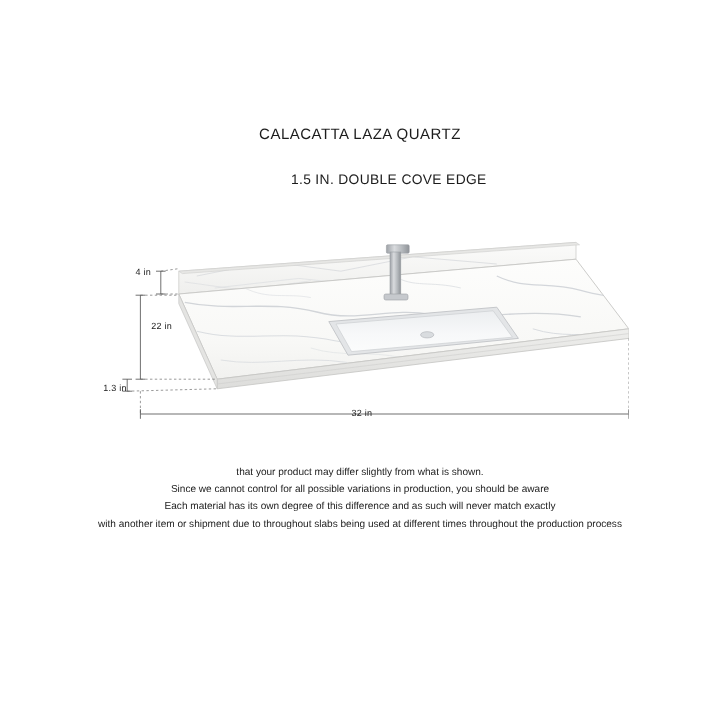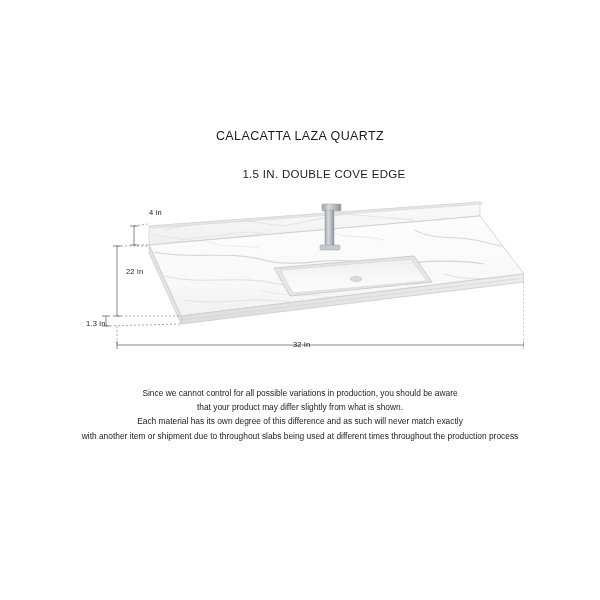--- a/index.html
+++ b/index.html
@@ -22,21 +22,20 @@
     height: 600px;
   }
 
   
   .title-block {
     position: absolute;
     left: 0;
     top: 104px;
     width: 600px;
     text-align: center;
-    margin-top: 24px;
   }
   .title-line-1 {
     font-size: 12.5px;
     letter-spacing: 0.4px;
     color: #1c1c1c;
     line-height: 16px;
   }
   .title-line-2 {
     margin-top: 22px;
     font-size: 11.5px;
@@ -57,21 +56,21 @@
   .drawing svg { display: block; }
 
   
   .dim {
     position: absolute;
     font-size: 7.5px;
     color: #1c1c1c;
     letter-spacing: 0.2px;
     white-space: nowrap;
   }
-  .dim-4in   { left: 113px; top: 208px; margin-left: 36px; }
+  .dim-4in   { left: 113px; top: 222px; }
   .dim-22in  { left: 99px;  top: 267px; padding-left: 27px; }
   .dim-15in  { left: 86px;  top: 319px; }
   .dim-48in  { left: 293px; top: 340px; }
 
   
   .disclaimer {
     position: absolute;
     left: 0;
     top: 386px;
     width: 600px;
@@ -197,19 +196,19 @@
       </g>
     </svg>
   </div>
 
   <div class="dim dim-4in">4 in</div>
   <div class="dim dim-22in">22 in</div>
   <div class="dim dim-15in">1.3 in</div>
   <div class="dim dim-48in">32 in</div>
 
   <div class="disclaimer">
+    <div>that your product may differ slightly from what is shown.</div>
     <div>Since we cannot control for all possible variations in production, you should be aware</div>
-    <div>that your product may differ slightly from what is shown.</div>
     <div>Each material has its own degree of this difference and as such will never match exactly</div>
     <div>with another item or shipment due to throughout slabs being used at different times throughout the production process</div>
   </div>
 
 </div>
 
 </body></html>

